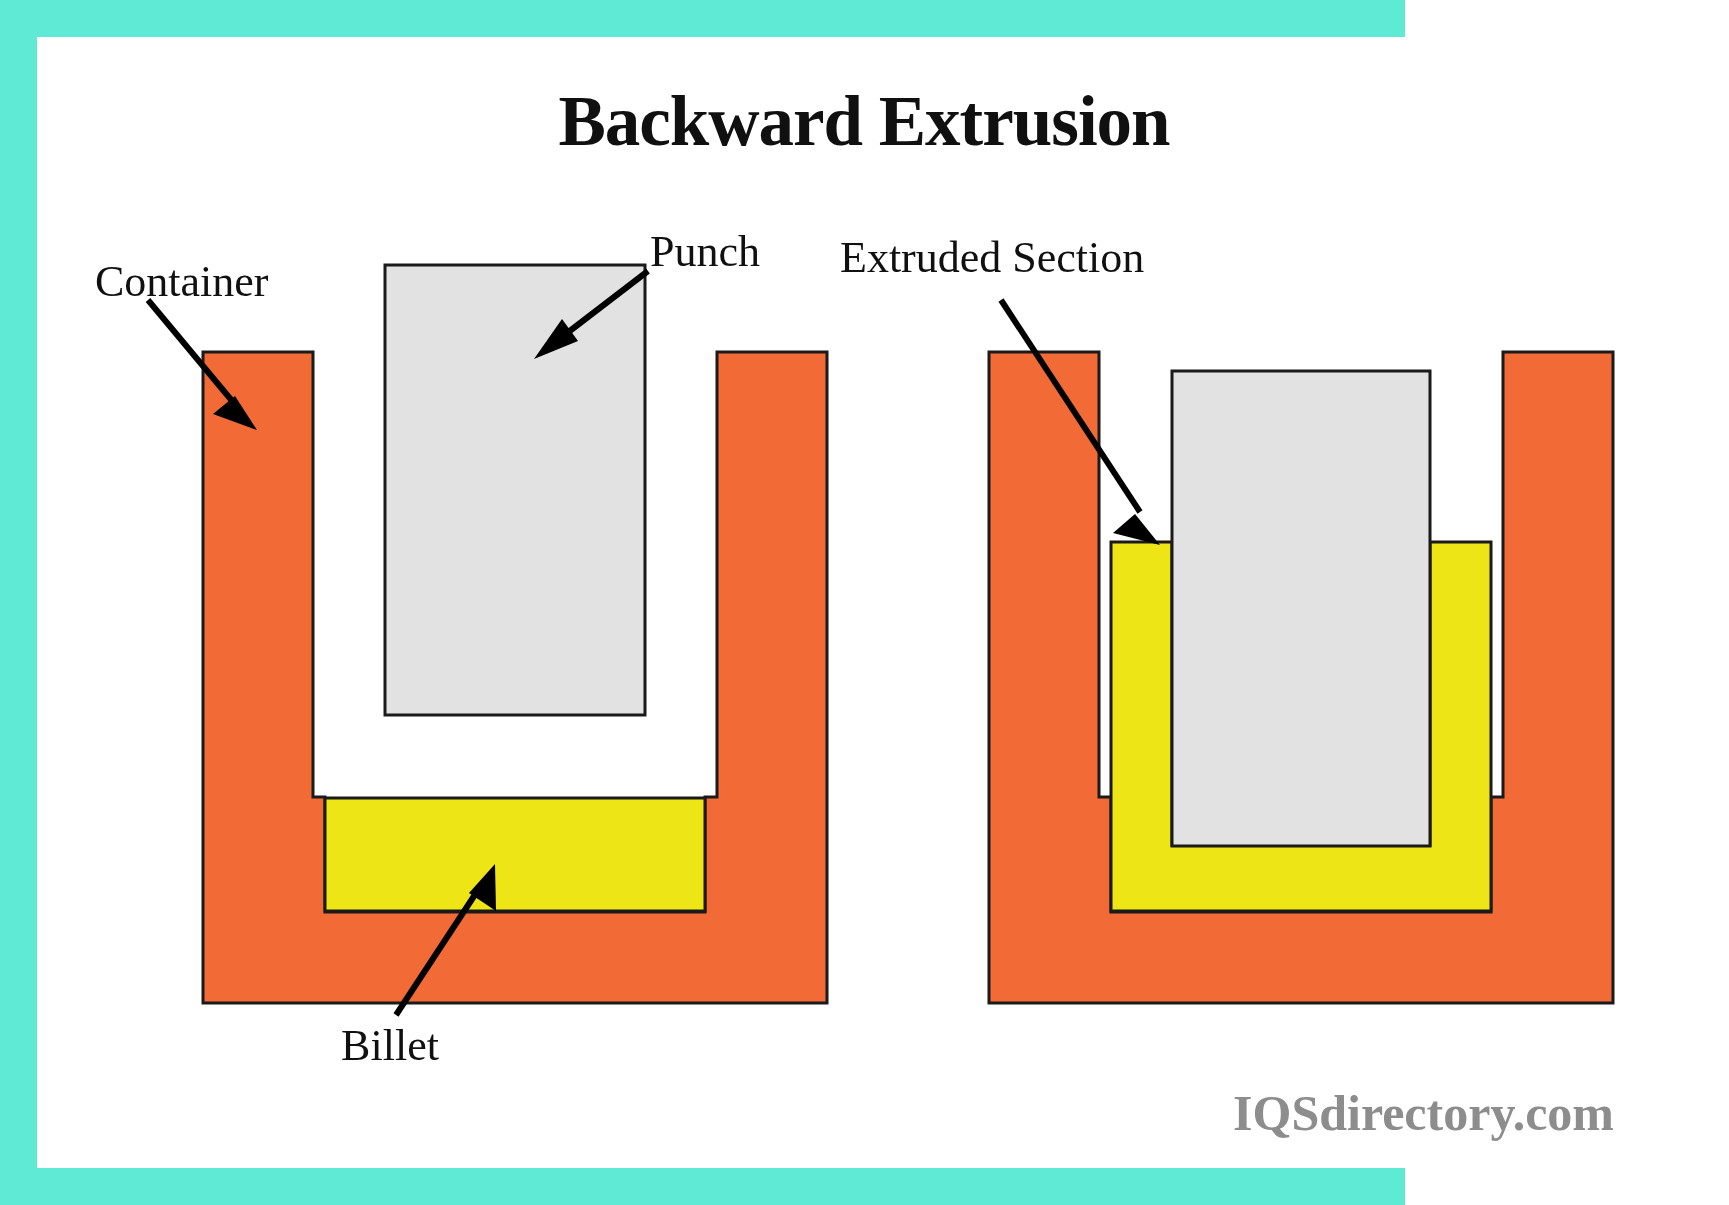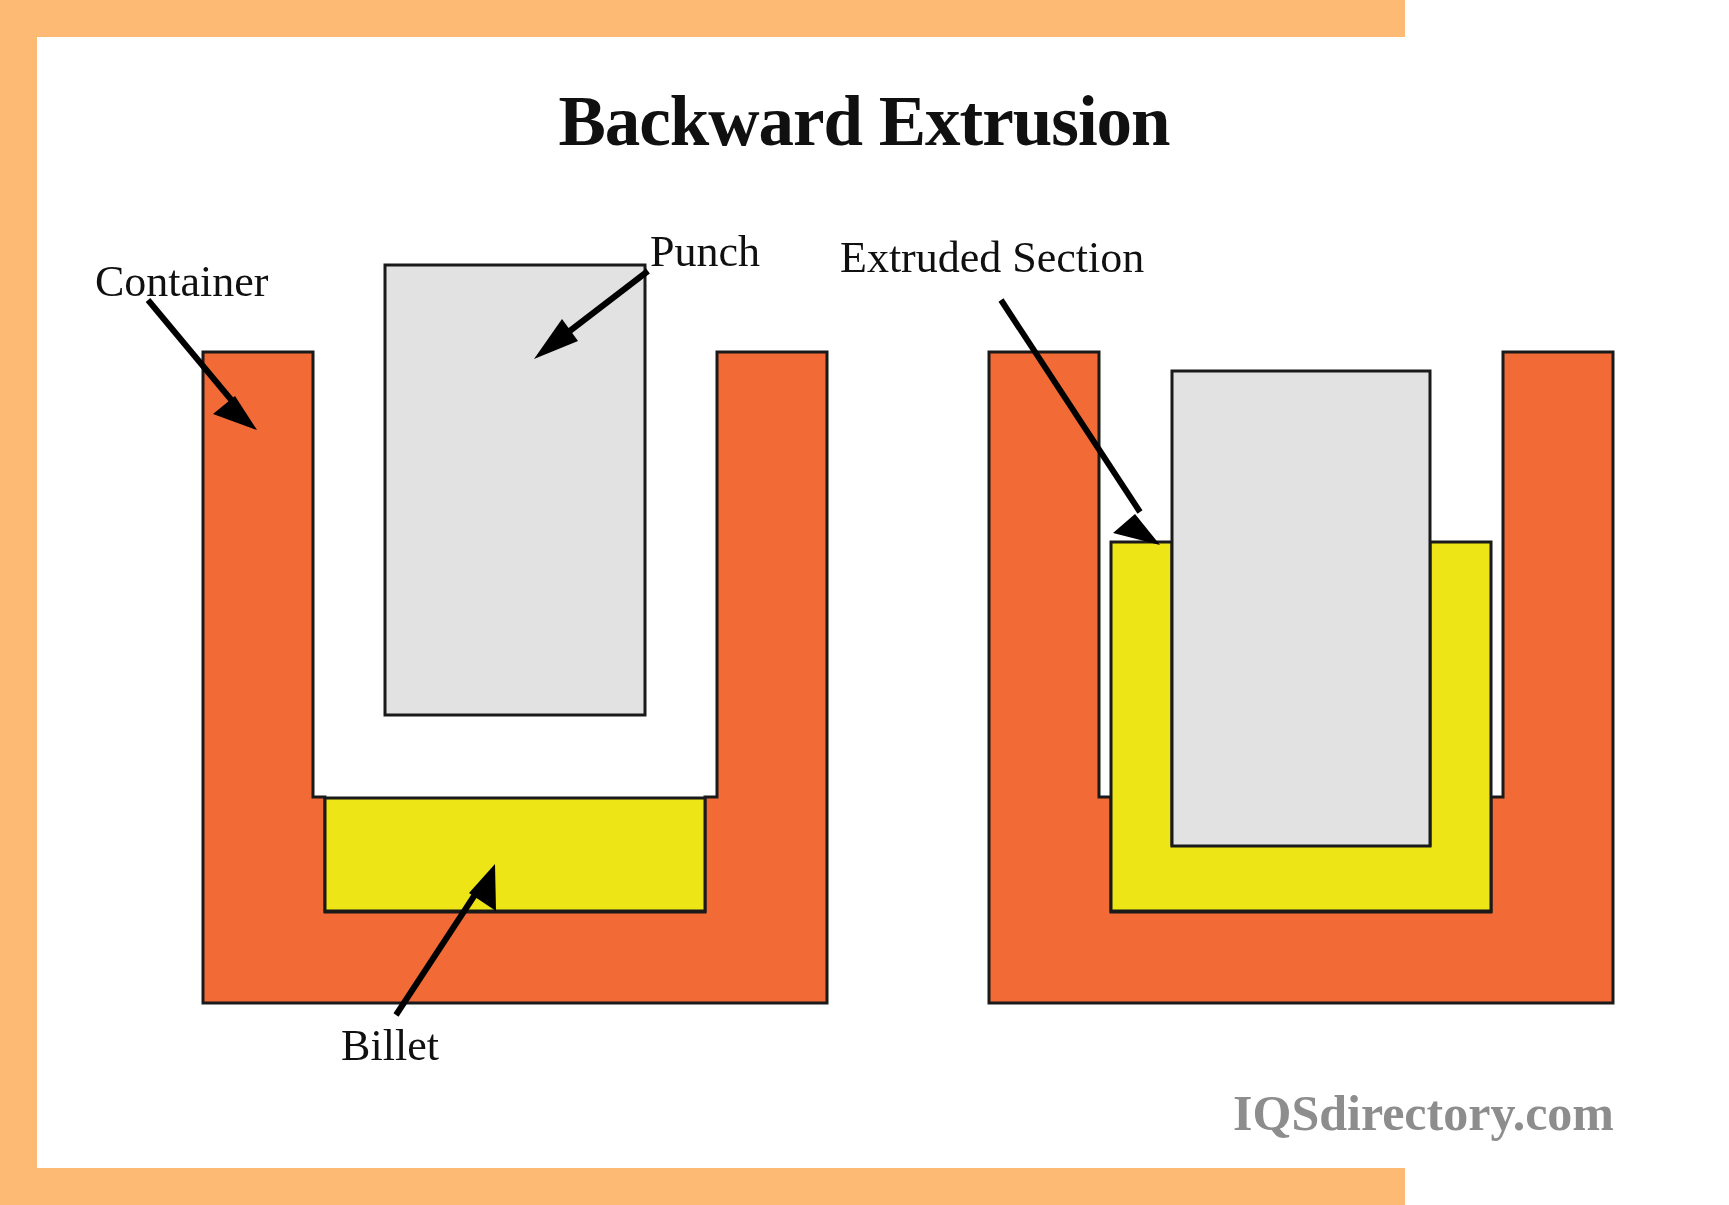--- a/index.html
+++ b/index.html
@@ -10,21 +10,21 @@
   body {
     width: 1729px;
     height: 1205px;
     font-family: "Liberation Serif", serif;
     overflow: hidden;
   }
   #page {
     position: relative;
     width: 1405px;
     height: 1205px;
-    background: #fdba74;
+    background: #5eead4;
     box-sizing: border-box;
   }
   #canvas {
     position: absolute;
     left: 37px;
     top: 37px;
     width: 1655px;
     height: 1131px;
     background: #ffffff;
   }

